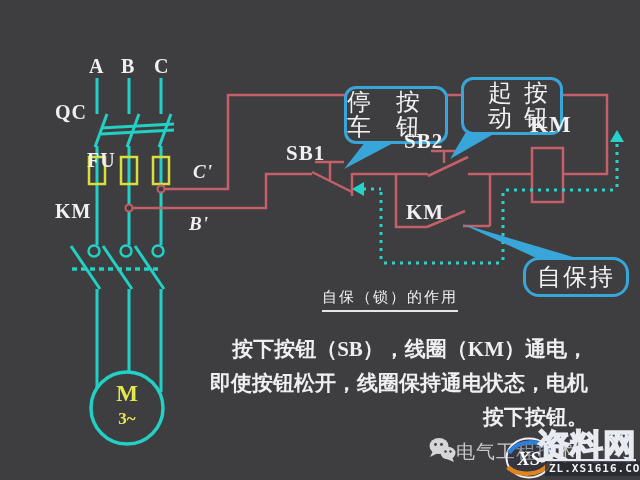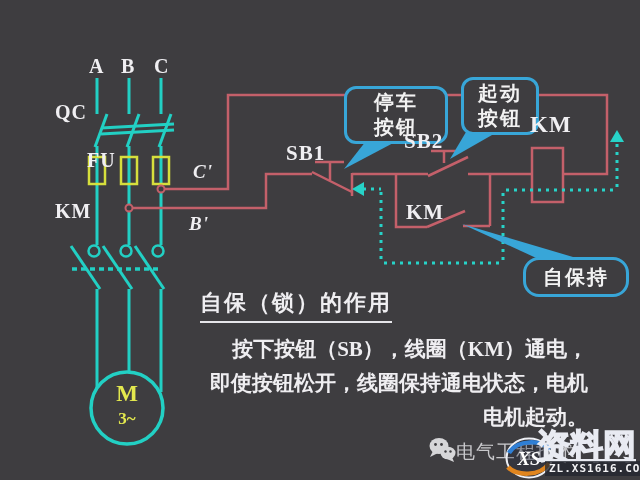--- a/index.html
+++ b/index.html
@@ -5,28 +5,28 @@
   html,body{margin:0;padding:0;background:#222;}
   .stage{position:relative;width:640px;height:480px;background:#3e3d40;overflow:hidden;
          font-family:"Liberation Serif",serif;}
   svg{position:absolute;left:0;top:0;}
   .lbl{position:absolute;color:#f0eff2;font-weight:bold;font-size:20px;
        font-family:"Liberation Serif",serif;letter-spacing:1px;white-space:nowrap;z-index:4;}
   .lbl.it{font-style:italic;font-size:19px;}
   .lbl.big{font-size:23px;}
   .lbl.yellow{color:#e3e84e;}
   .bubble{position:absolute;z-index:3;border:3px solid #38a6d8;border-radius:12px;
-          background:#3e3d40;color:#f2f2f2;font-weight:bold;font-size:20px;
-          display:flex;flex-direction:column;align-items:center;justify-content:center;
+          background:#3e3d40;color:#f2f2f2;font-weight:normal;font-size:24px;
+          display:flex;flex-direction:row;align-items:center;justify-content:center;
           line-height:25px;font-family:"Liberation Serif",serif;letter-spacing:2px;}
   .bubble.stop{left:344px;top:86px;width:98px;height:52px;}
-  .bubble.start{left:461px;top:77px;width:72px;height:52px;}
+  .bubble.start{left:461px;top:77px;width:72px;height:52px;padding-left:24px;}
   .bubble.hold{left:523px;top:257px;width:100px;height:34px;border-radius:16px;line-height:34px;text-align:center;}
   .caption{position:absolute;left:0;top:288px;width:640px;z-index:2;color:#efeef1;}
-  .cap-title{width:380px;margin-left:200px;text-align:left;font-size:22px;font-weight:bold;letter-spacing:2px;}
+  .cap-title{width:380px;margin-left:200px;text-align:center;font-size:15px;font-weight:normal;letter-spacing:2px;}
   .cap-title span{display:inline-block;border-bottom:2.5px solid #e6e6ea;padding-bottom:3px;}
   .cap-body{position:absolute;left:210px;top:44px;font-size:21px;font-weight:bold;line-height:34px;text-align:right;}
   .cap-line{white-space:nowrap;}
   .cap-line:first-child{text-indent:13px;}
   .footer-account{position:absolute;left:456px;top:439px;z-index:5;color:#c8c8cb;
         font-family:"Liberation Sans",sans-serif;font-weight:normal;font-size:19px;letter-spacing:1px;}
   .wm-name{position:absolute;left:537px;top:424px;z-index:7;font-size:33px;font-weight:bold;
         color:rgba(185,192,208,0.40);-webkit-text-stroke:1.5px #e9ebf2;white-space:nowrap;
         font-family:"Liberation Sans",sans-serif;text-decoration:underline;}
   .wm-url{position:absolute;left:545px;top:461px;z-index:8;font-size:11px;font-weight:bold;
@@ -149,21 +149,21 @@
     <div>自保持</div>
   </div>
 
   <div class="caption">
     <div class="cap-title">
       <span>自保（锁）的作用</span>
     </div>
     <div class="cap-body">
       <div class="cap-line">按下按钮（SB），线圈（KM）通电，</div>
       <div class="cap-line">即使按钮松开，线圈保持通电状态，电机</div>
-      <div class="cap-line">电机起动。</div>
+      <div class="cap-line">按下按钮。</div>
     </div>
   </div>
 
   <svg class="wx-icon" width="28" height="28" viewBox="0 0 28 28">
     <ellipse cx="11" cy="10" rx="9.5" ry="8" fill="#d6d6d8"></ellipse>
     <polygon points="5,15 2,21 10,17" fill="#d6d6d8"></polygon>
     <circle cx="7.5" cy="8.5" r="1.4" fill="#3e3d40"></circle>
     <circle cx="13.5" cy="8.5" r="1.4" fill="#3e3d40"></circle>
     <ellipse cx="20" cy="17" rx="7.5" ry="6.3" fill="#d6d6d8"></ellipse>
     <polygon points="24,21 26,26 19,23" fill="#d6d6d8"></polygon>

